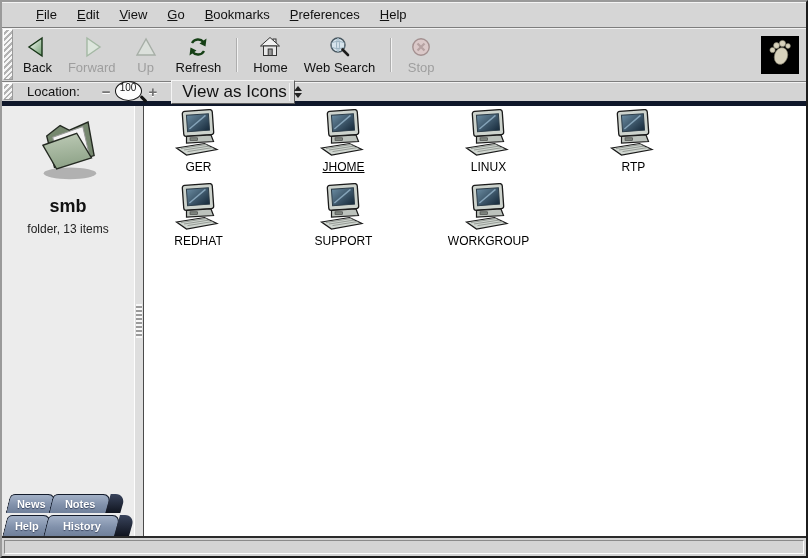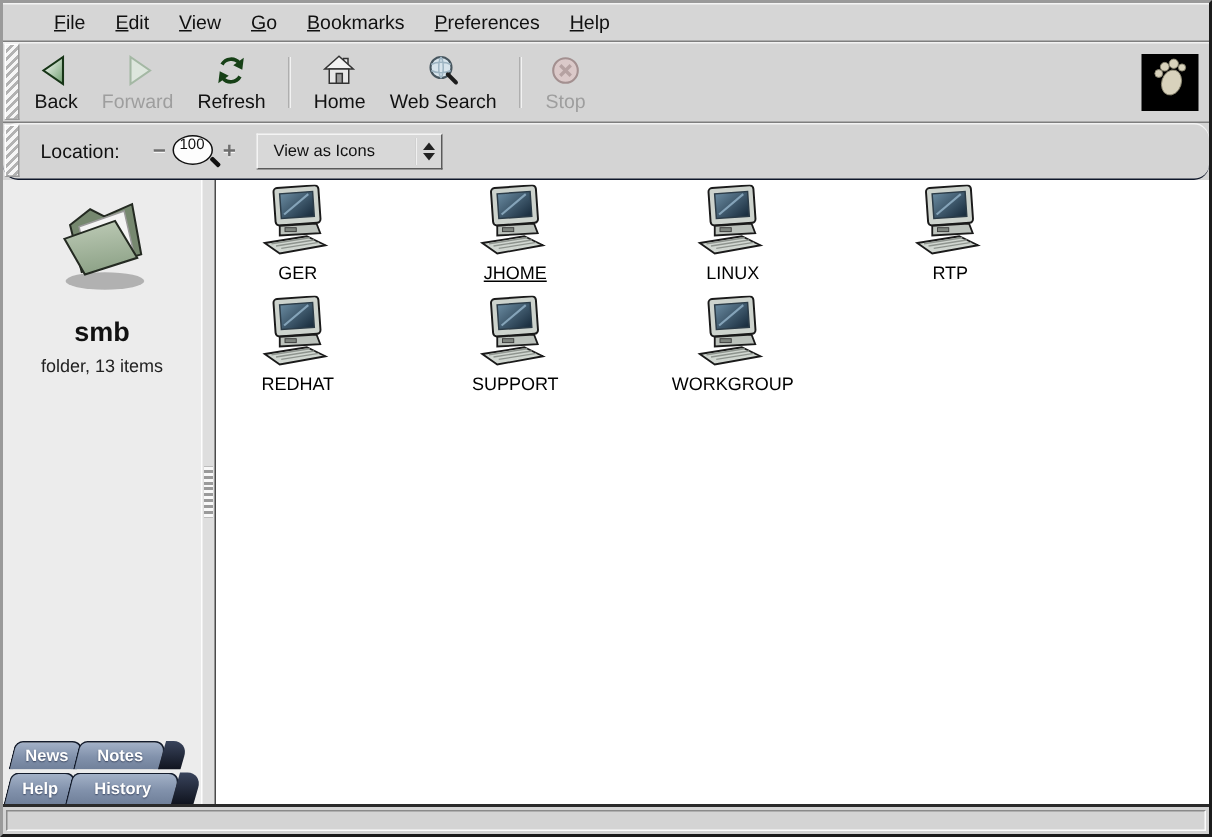--- a/index.html
+++ b/index.html
@@ -46,24 +46,23 @@
   .tool-sep{
     width:2px;height:34px;margin:0 7px;flex:0 0 auto;
     background:#aeaeae;border-right:1px solid #f2f2f2;
   }
   .throbber{
     margin-left:auto;margin-right:7px;width:38px;height:38px;flex:0 0 auto;
     background:#000;display:flex;align-items:center;justify-content:center;
   }
   
   .locationbar{
-    height:38px;flex:0 0 auto;display:flex;align-items:center;
-    background:#d4d4d4;border-bottom:1px solid #0f172a;
+    height:24px;flex:0 0 auto;display:flex;align-items:center;
+    background:#d4d4d4;border-bottom:5px solid #0f172a;
     box-shadow:inset 0 1px 0 #f2f2f2;
-    border-radius:10px;
   }
   .loc-label{font-size:13px;color:#111;margin:0 8px 0 12px;white-space:nowrap;}
   .loc-input{
     flex:1;height:21px;border:1px solid;border-color:#555 #eee #eee #555;
     background:#fff;font-family:inherit;font-size:13px;color:#000;padding:0 4px;
   }
   .zoomer{display:flex;align-items:center;margin:0 10px;flex:0 0 auto;}
   .zoom-glyph{
     font-size:15px;font-weight:bold;color:#6e6e6e;cursor:pointer;padding:0 4px;
     text-shadow:0 1px 0 #fff;line-height:1;
@@ -79,21 +78,21 @@
   }
   .zoom-handle{
     position:absolute;right:0px;bottom:-1px;width:3px;height:8px;background:#111;
     transform:rotate(-45deg);border-radius:1px;
   }
   .view-select{
     display:flex;align-items:center;height:24px;margin-right:8px;flex:0 0 auto;
     background:#d8d8d8;border:1px solid;border-color:#f4f4f4 #5a5a5a #5a5a5a #f4f4f4;
     padding:0 4px 0 10px;cursor:pointer;width:124px;
   }
-  .view-select .vs-label{font-size:11px;color:#111;flex:1;white-space:nowrap;}
+  .view-select .vs-label{font-size:17px;color:#111;flex:1;white-space:nowrap;}
   .vs-sep{width:1px;align-self:stretch;margin:2px 4px 2px 2px;background:#8a8a8a;border-right:1px solid #f0f0f0;}
   .vs-arrows{display:flex;flex-direction:column;align-items:center;justify-content:center;gap:2px;}
   .tri-up{width:0;height:0;border-left:4px solid transparent;border-right:4px solid transparent;border-bottom:5px solid #222;}
   .tri-down{width:0;height:0;border-left:4px solid transparent;border-right:4px solid transparent;border-top:5px solid #222;}
   
   .content{flex:1;display:flex;min-height:0;}
   .sidebar{
     width:132px;flex:0 0 auto;background:#ececec;display:flex;flex-direction:column;
   }
   .side-panel{display:flex;flex-direction:column;align-items:center;padding-top:10px;}
@@ -196,20 +195,28 @@
 
     <button class="tool-btn disabled">
       <span class="t-icon">
         <svg width="24" height="24" viewBox="0 0 24 24">
             <polygon points="7,3 20,12 7,21" fill="#dde6dd" stroke="#a4b8a4" stroke-width="1.4"></polygon>
           </svg>
       </span>
       <span class="t-label">Forward</span>
     </button>
 
+    <button class="tool-btn disabled">
+      <span class="t-icon">
+        <svg width="24" height="24" viewBox="0 0 24 24">
+            <polygon points="12,4 3,20 21,20" fill="#dbe0db" stroke="#a6aea6" stroke-width="1.4"></polygon>
+          </svg>
+      </span>
+      <span class="t-label">Up</span>
+    </button>
 
     <button class="tool-btn">
       <span class="t-icon">
         <svg width="24" height="24" viewBox="0 0 24 24">
           <path d="M6 8 A7 7 0 0 1 17.5 7" fill="none" stroke="#164016" stroke-width="2.4"></path>
           <polygon points="20.5,3.5 19.5,11.5 13.5,8.5" fill="#164016"></polygon>
           <path d="M18 16 A7 7 0 0 1 6.5 17" fill="none" stroke="#164016" stroke-width="2.4"></path>
           <polygon points="3.5,20.5 4.5,12.5 10.5,15.5" fill="#164016"></polygon>
         </svg>
       </span>

